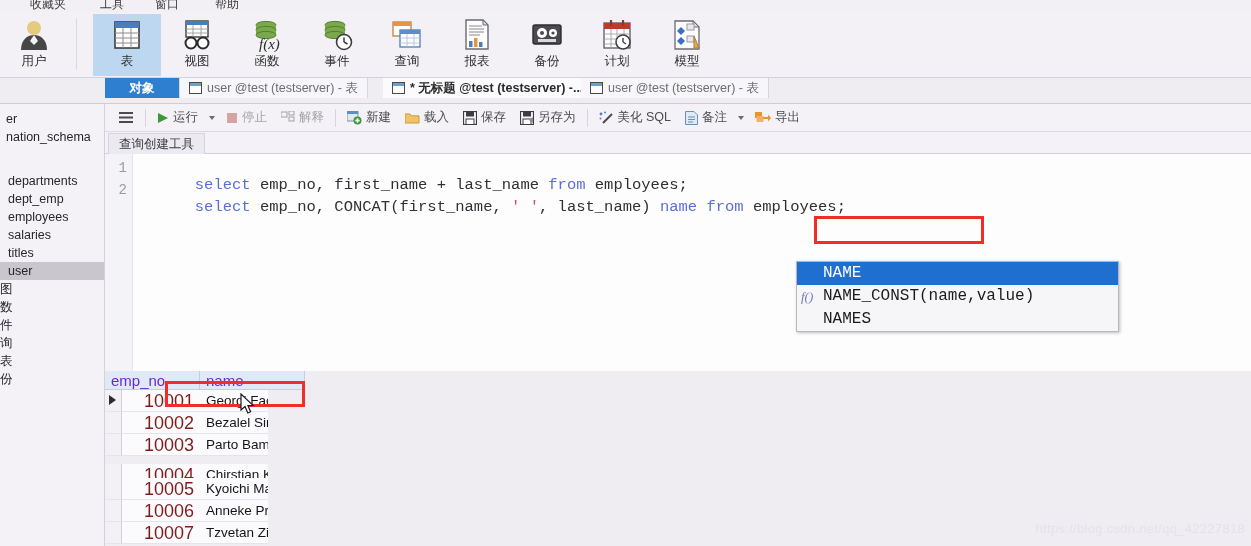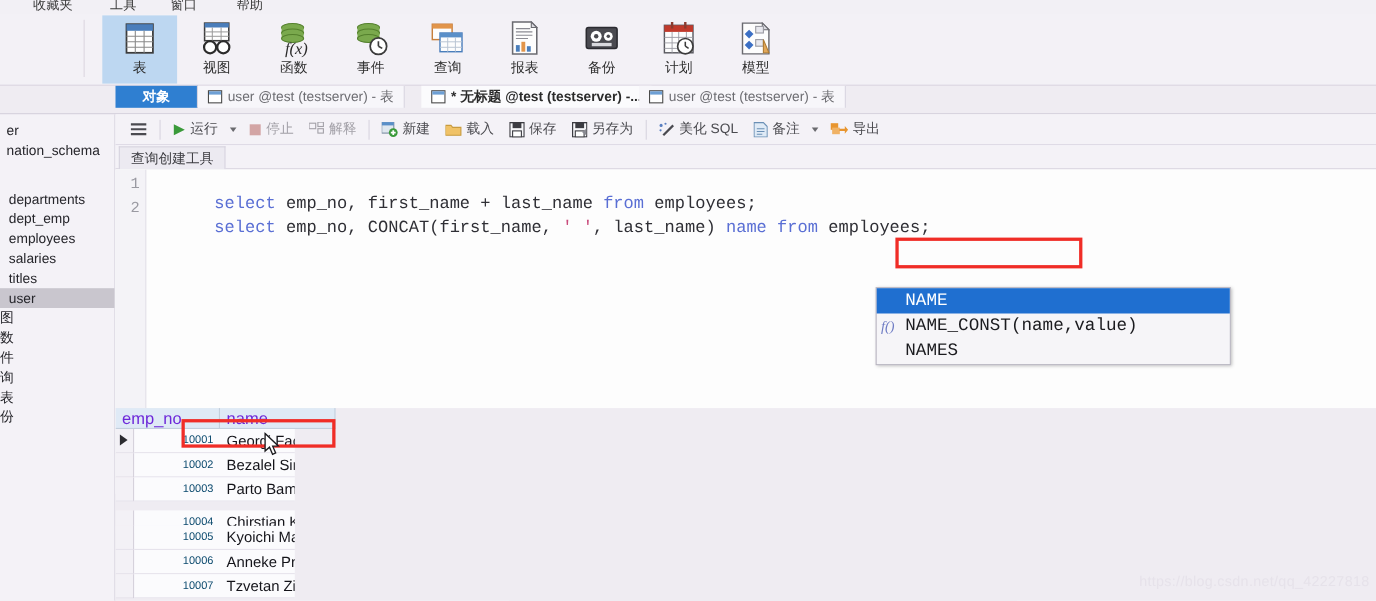--- a/index.html
+++ b/index.html
@@ -131,21 +131,21 @@
   }
   .ghead{ position:absolute; left:0; top:0; height:19px; }
   .ghcell{
     position:absolute; top:0; height:19px; line-height:19px; background:#dfeaf6;
     border-right:1px solid #c3cfdd; border-bottom:1px solid #c3cfdd;
     font-size:15px; color:#6d28d9; padding-left:6px; white-space:nowrap;
   }
   .grow{ position:absolute; left:0; height:22px; width:200px;}
   .gsel{ position:absolute; left:0; width:17px; height:22px; background:#f3f1f6; border-right:1px solid #d3cfda; border-bottom:1px solid #e6e3ec;}
   .gc-no{ position:absolute; left:17px; width:78px; height:22px; line-height:22px; text-align:right; padding-right:6px;
-          font-size:10px; color:#0c4a6e; border-bottom:1px solid #e6e3ec; background:#fbfbfd;}
+          font-size:18px; color:#7f1d1d; border-bottom:1px solid #e6e3ec; background:#fbfbfd;}
   .gc-name{ position:absolute; left:95px; width:68px; height:22px; line-height:22px; padding-left:6px;
           font-size:13.5px; color:#14141a; border-bottom:1px solid #e6e3ec; background:#fbfbfd; overflow:hidden; white-space:nowrap;}
   .rowmark{ position:absolute; left:4px; top:5px; width:0;height:0;
             border-top:5px solid transparent;border-bottom:5px solid transparent;border-left:7px solid #2b2b30;}
 
   .cursor-arrow{ position:absolute; pointer-events:none; }
 
   .watermark{
     position:absolute; right:6px; bottom:10px; font-size:13px; color:#e6e2ea;
     letter-spacing:.3px; white-space:nowrap;
@@ -156,20 +156,30 @@
 
 <div class="menubar">
   <span class="mi" style="left:30px">收藏夹</span>
   <span class="mi" style="left:100px">工具</span>
   <span class="mi" style="left:155px">窗口</span>
   <span class="mi" style="left:215px">帮助</span>
 </div>
 
 <div class="ribbon">
 
+  <div class="rb-item" style="left:0px">
+    <div class="rb-ico">
+      <svg width="34" height="34" viewBox="0 0 34 34">
+        <circle cx="17" cy="10" r="7" fill="#e3ca7e"></circle>
+        <path d="M4 32 C4 21 11 17 17 17 C23 17 30 21 30 32 Z" fill="#464646"></path>
+        <path d="M17 17 L13 23 L17 27 L21 23 Z" fill="#f3f1f6"></path>
+      </svg>
+    </div>
+    <div class="rb-label">用户</div>
+  </div>
   <div class="rb-sep" style="left:76px"></div>
 
   <div class="rb-item sel" style="left:93px">
     <div class="rb-ico">
       <svg width="34" height="34" viewBox="0 0 34 34">
         <rect x="5" y="4" width="24" height="26" fill="#ffffff" stroke="#3c3c3c" stroke-width="1.6"></rect>
         <rect x="5" y="4" width="24" height="6" fill="#4a7ebb"></rect>
         <g stroke="#8a8a8a" stroke-width="1">
           <line x1="13" y1="10" x2="13" y2="30"></line>
             <line x1="21" y1="10" x2="21" y2="30"></line>

